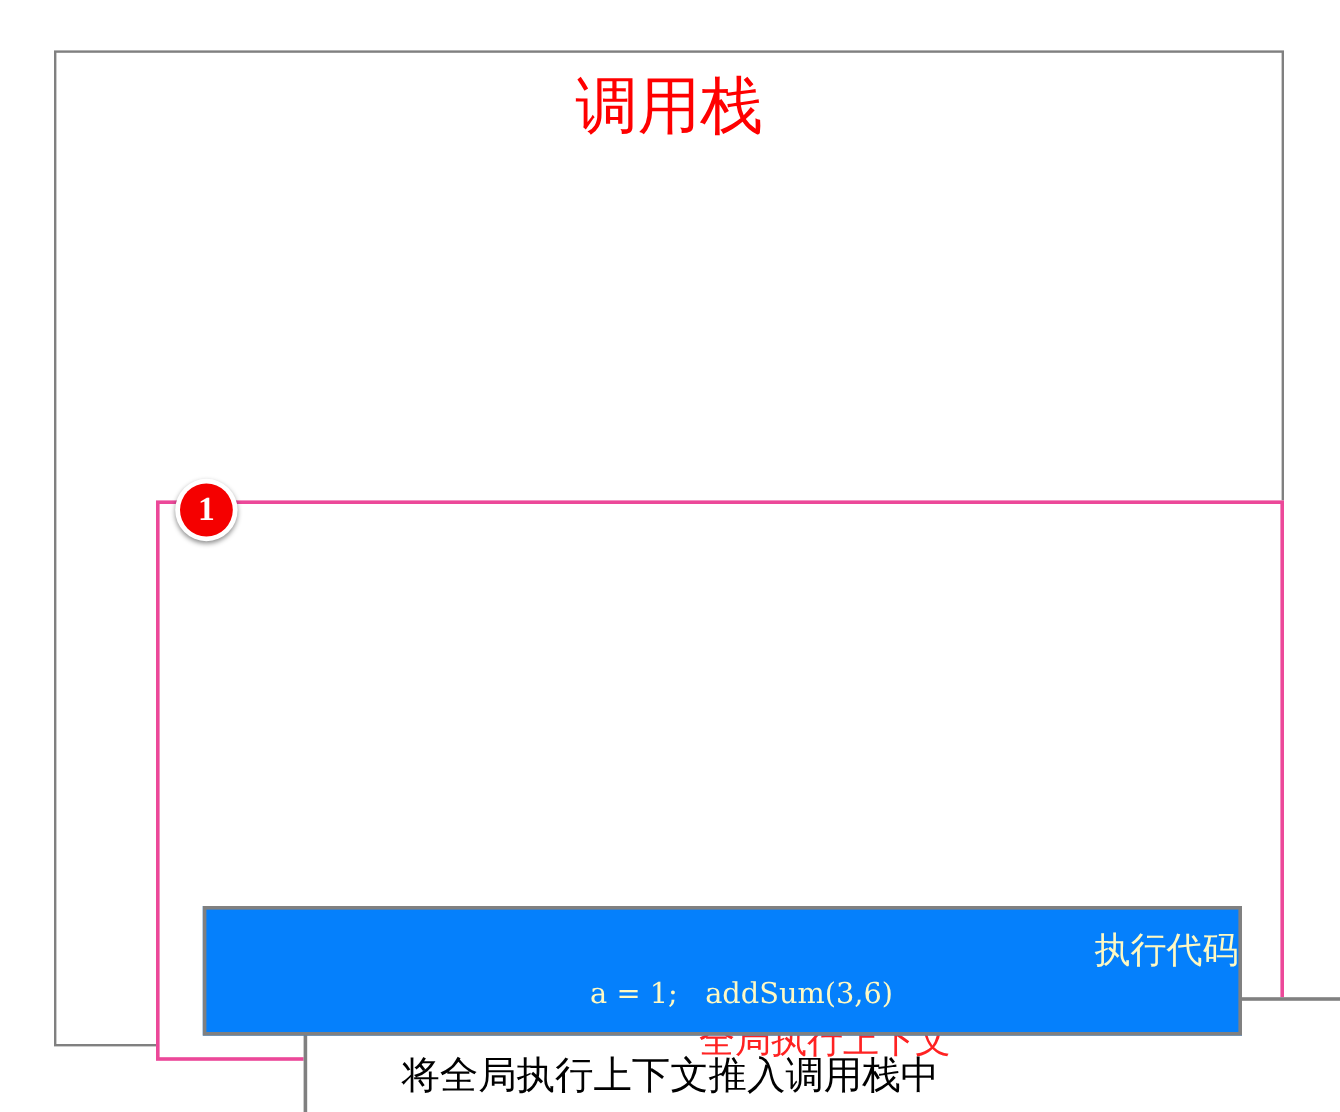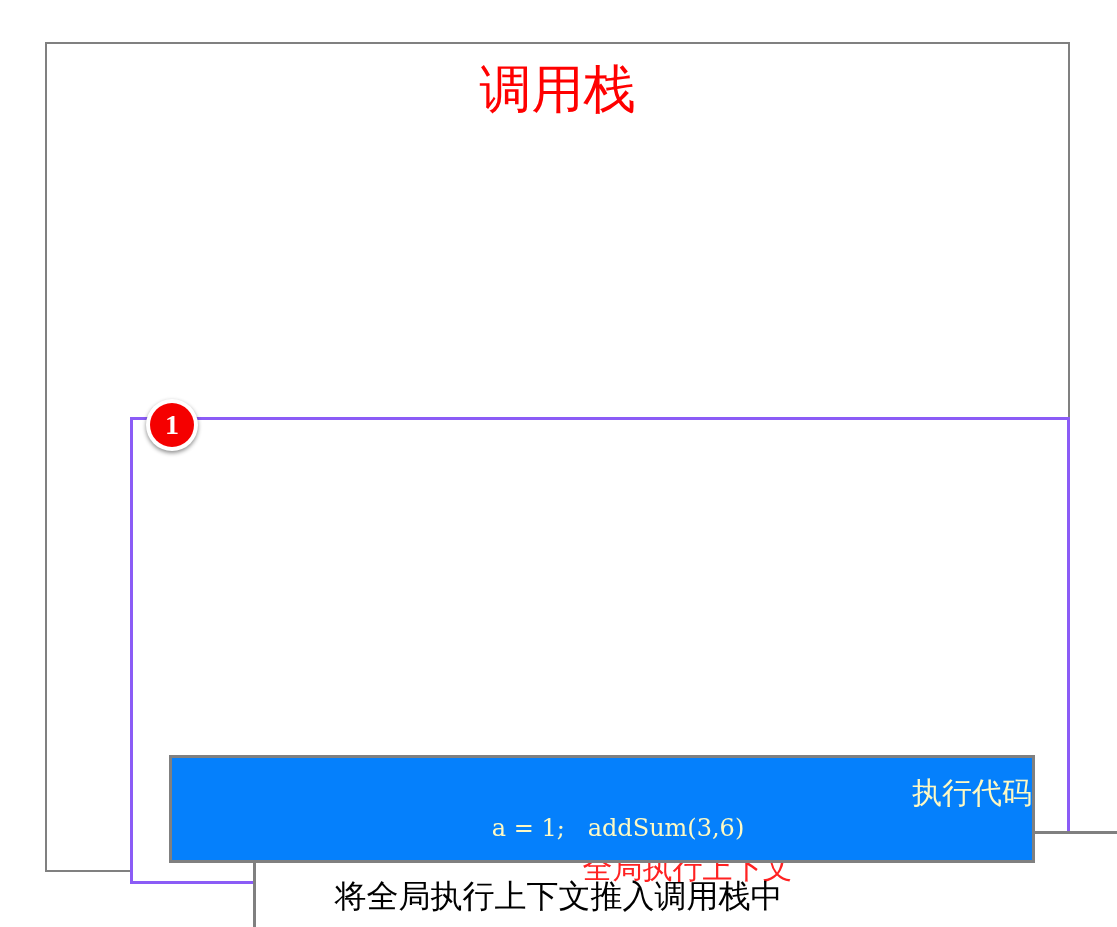--- a/index.html
+++ b/index.html
@@ -43,21 +43,21 @@
   }
 
   
   .stack-element {
     position: absolute;
     left: 83px;
     top: 373px;
     width: 940px;
     height: 467px;
     box-sizing: border-box;
-    border: 3px solid #8b5cf6;
+    border: 3px solid #ec4899;
     background: #ffffff;
   }
 
   
   .step-badge {
     position: absolute;
     left: 99px;
     top: 355px;
     width: 52px;
     height: 52px;

